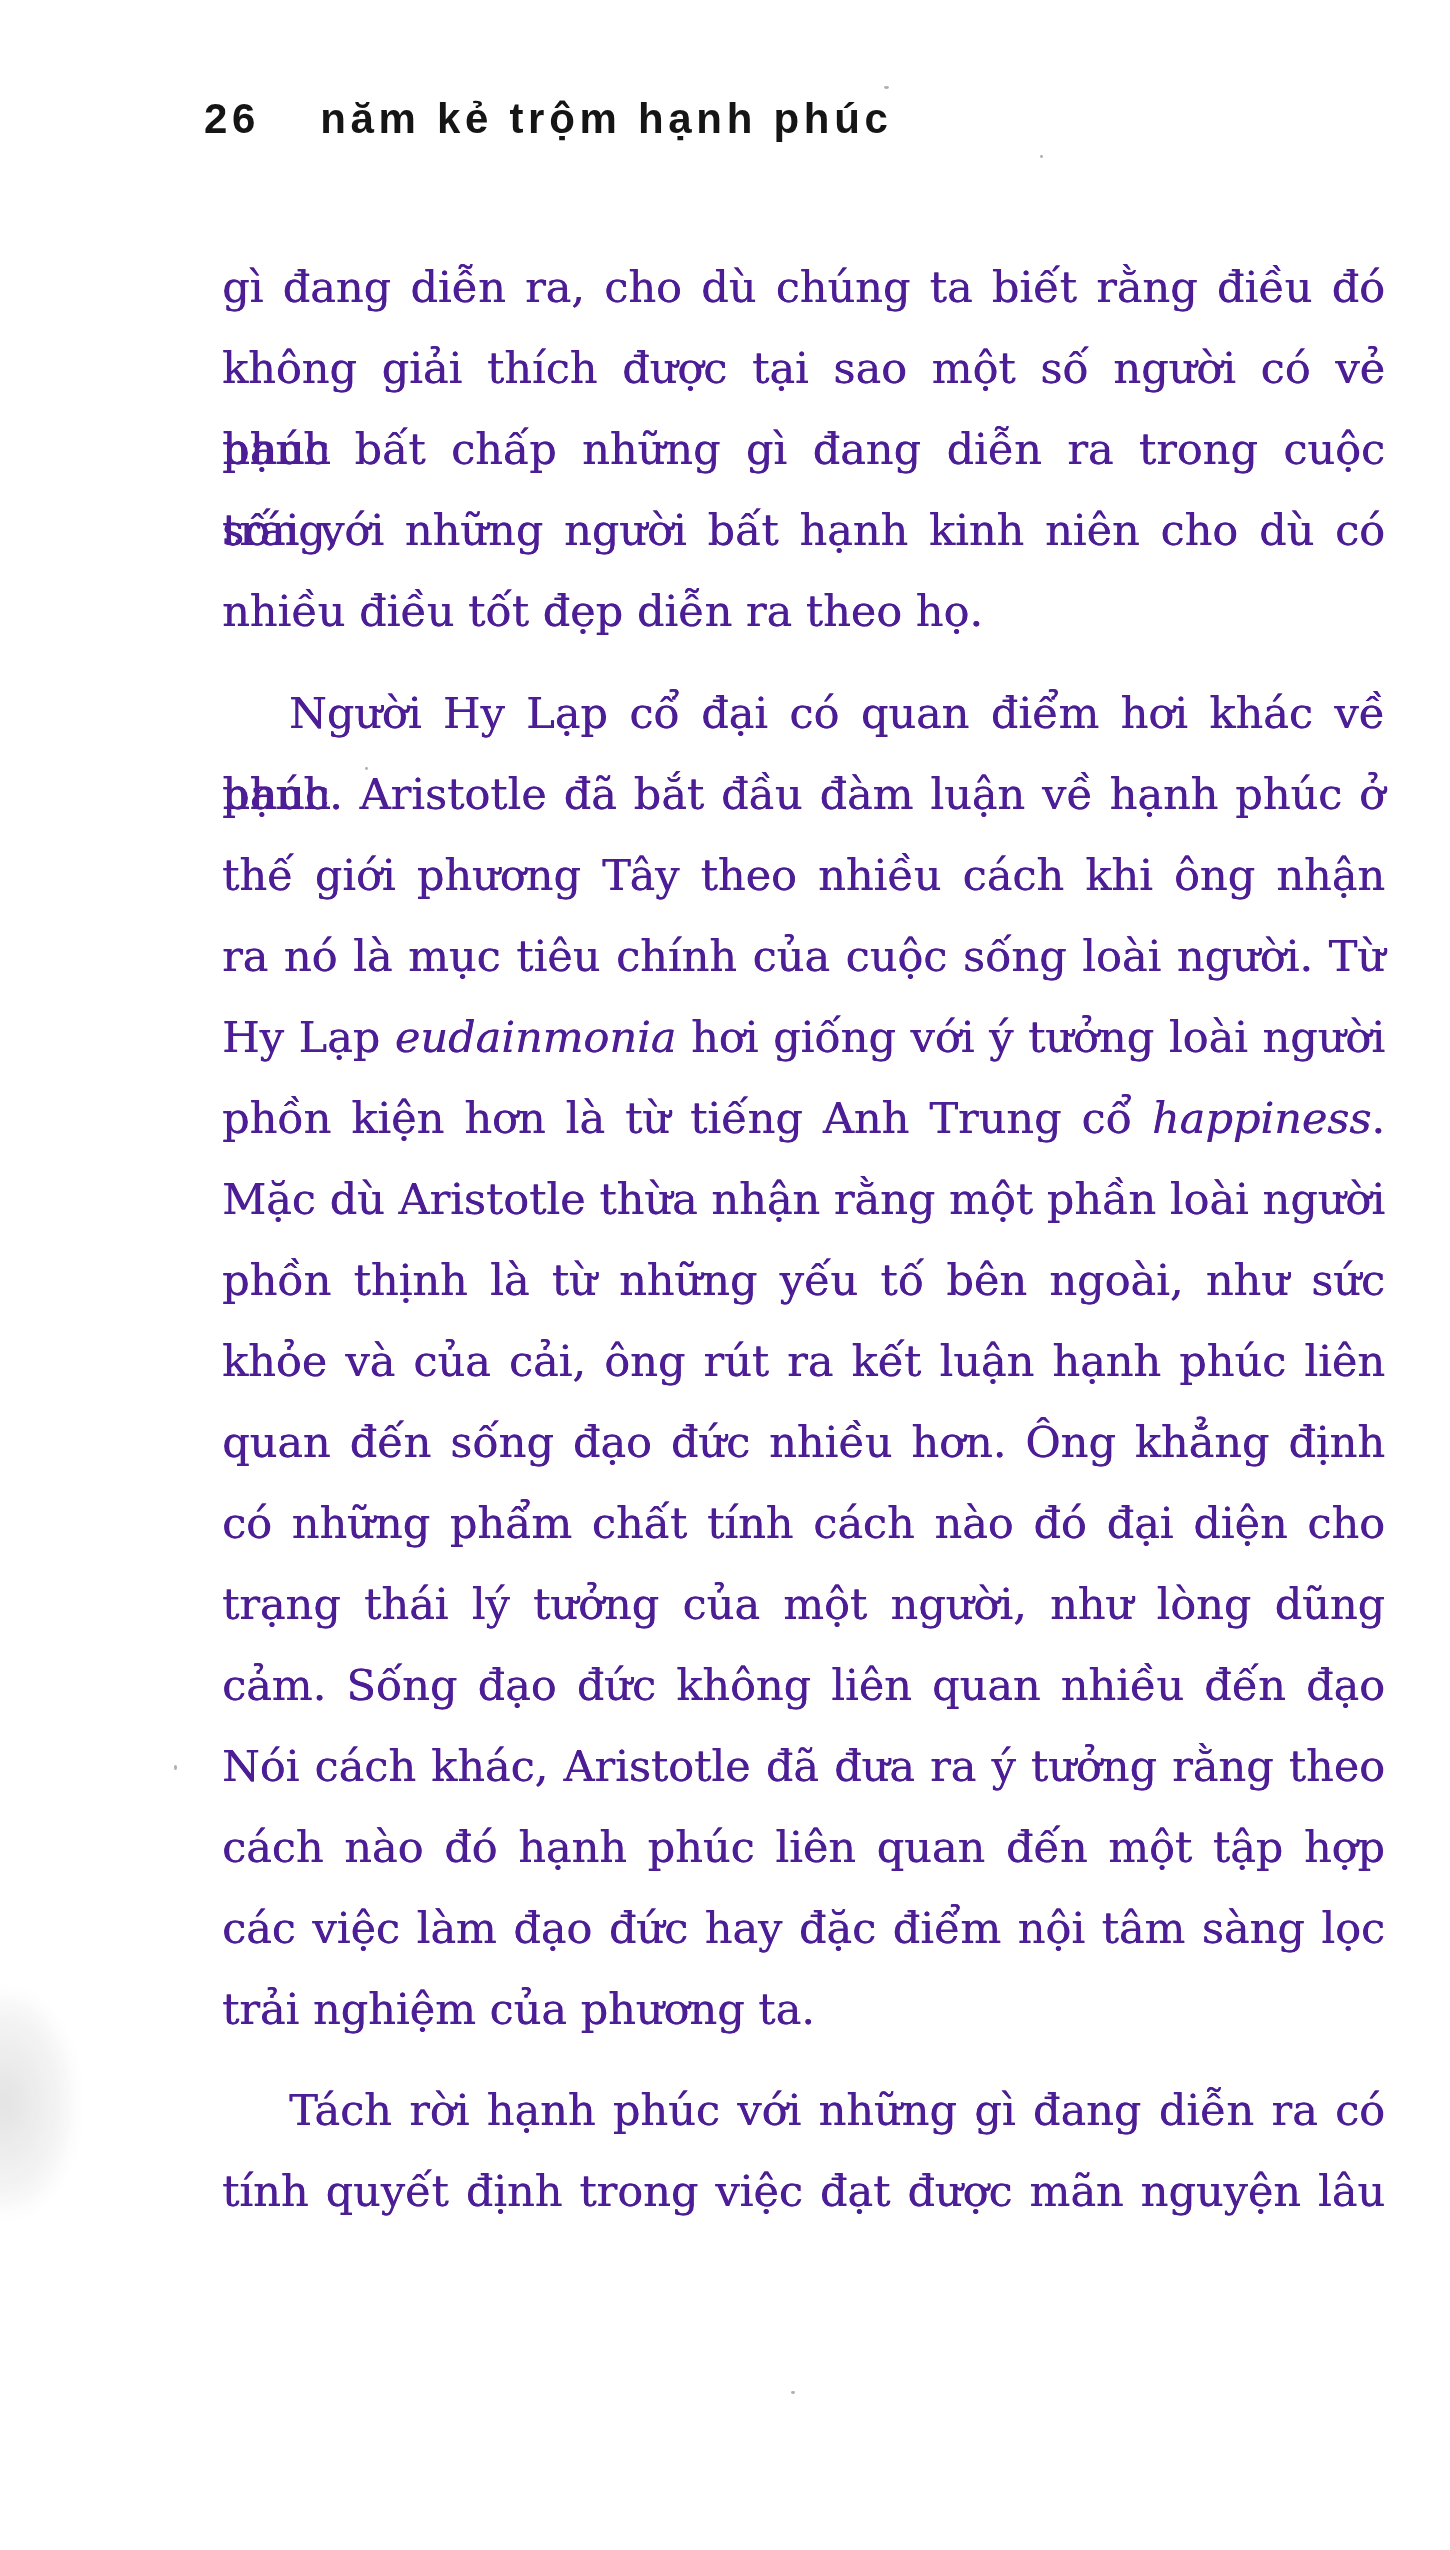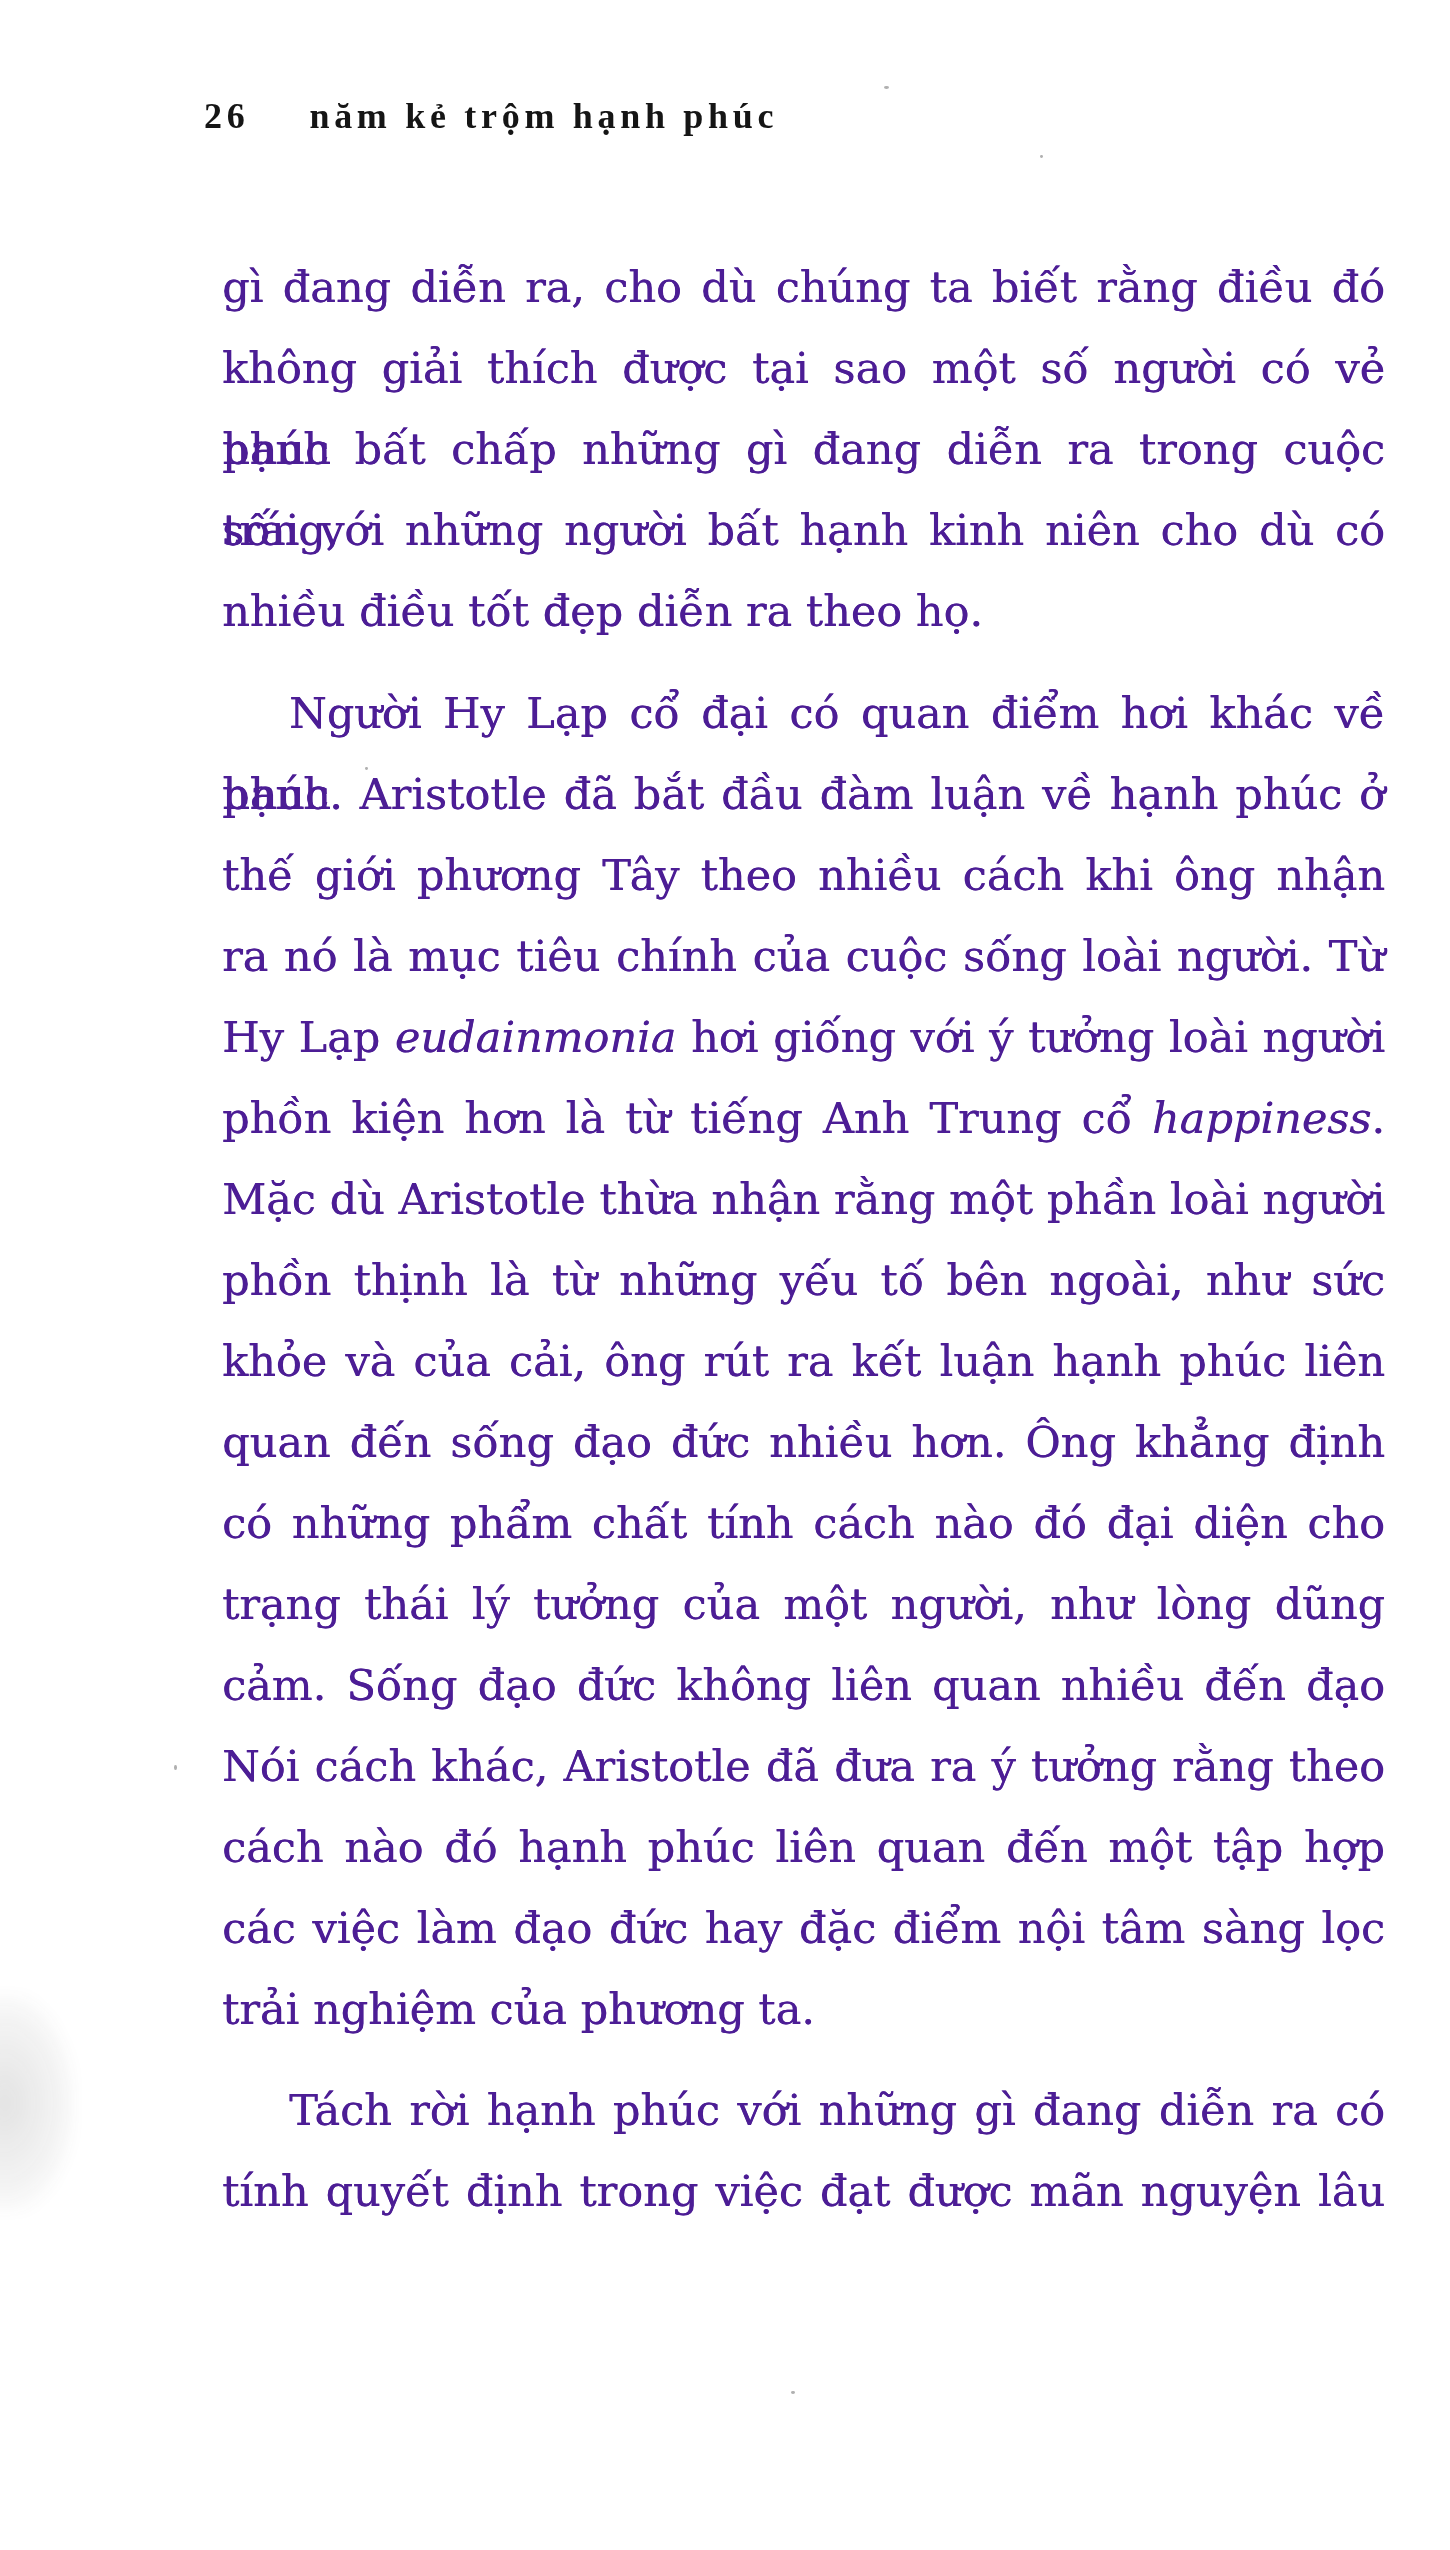--- a/index.html
+++ b/index.html
@@ -10,23 +10,23 @@
   }
   .page {
     position: relative;
     width: 1451px; height: 2550px;
     background: #ffffff;
   }
   
   .header {
     position: absolute;
     top: 95px; left: 204px;
-    font-family: Liberation Serif, serif;
+    font-family: Liberation Sans, sans-serif;
     font-weight: 700;
-    font-size: 36px;
+    font-size: 42px;
     letter-spacing: 4.7px;
     color: #151515;
     white-space: nowrap;
   }
   .pagenum { margin-right: 60px; }
   
   .textblock {
     position: absolute;
     left: 222px; top: 247px;
     width: 1163px;

